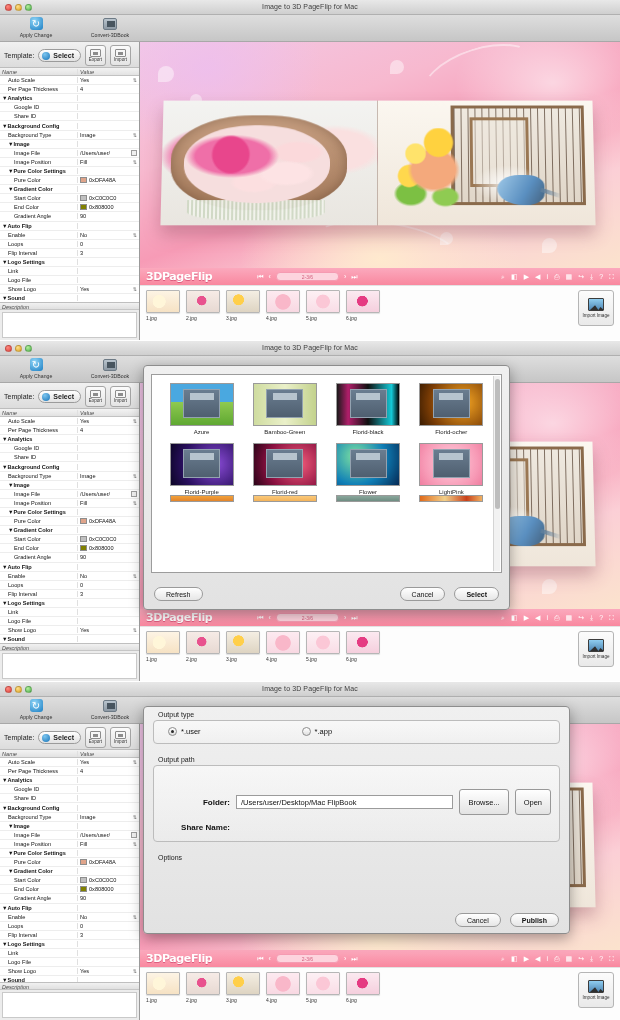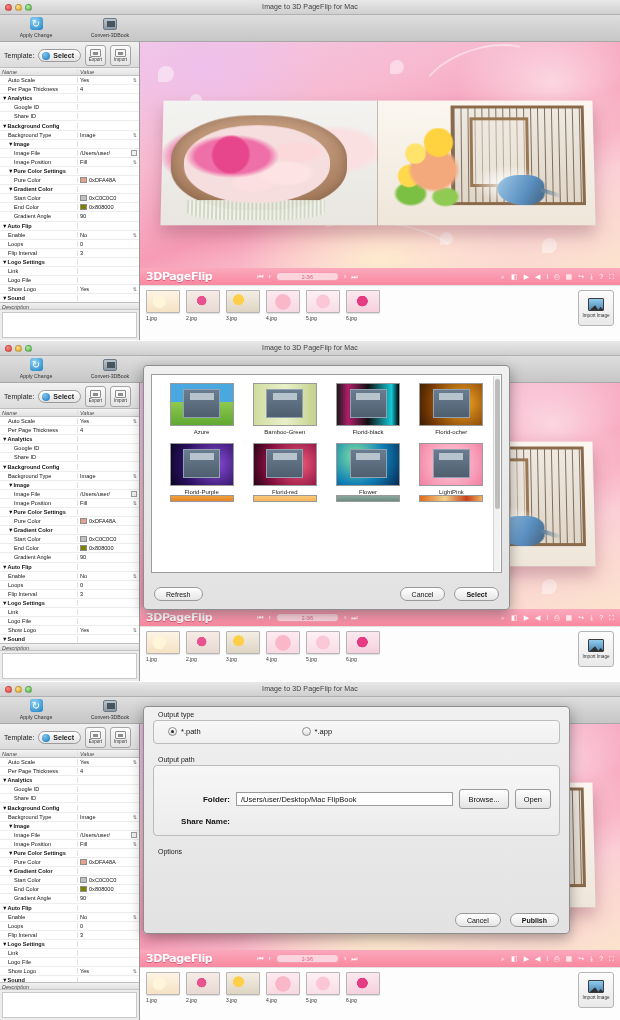--- a/index.html
+++ b/index.html
@@ -364,21 +364,21 @@
   .r1 { margin-left: 14px; }
   .r2 { margin-left: 101px; }
   .frow { display: flex; align-items: center; padding: 4px 8px 4px 0; gap: 6px; }
   .flabel { width: 76px; text-align: right; font-size: 8px; font-weight: bold; color: #111; }
   .ftext {
     flex: 1; height: 14px; background: #fff; border: 1px solid #9b9b9b;
     font-size: 7.5px; color: #111; display: flex; align-items: center; padding-left: 4px;
   }
   .ftext.highlight span { background: #f6b98f; padding: 0 1px; }
   .fbtn {
-    height: 20px; padding: 0 8px; border-radius: 3px; font-size: 7.5px; color: #111;
+    height: 26px; padding: 0 8px; border-radius: 3px; font-size: 7.5px; color: #111;
     background: linear-gradient(#ffffff, #e3e3e3); border: 1px solid #989898;
     display: flex; align-items: center; justify-content: center; cursor: pointer;
   }
   .pub-footer {
     position: absolute; right: 10px; bottom: 6px; display: flex; gap: 9px;
   }
 </style>
 </head>
 <body>
 
@@ -1336,21 +1336,21 @@
     </div>
   </div>
 
   <div class="overlay">
     <div class="dialog" id="pub-dialog">
       <div class="fs-title" style="padding-left:14px;">Output type</div>
       <div class="fieldset">
         <div class="radio-row">
           <span class="radio on r1">
             <span class="dot"></span>
-            <span>*.path</span>
+            <span>*.user</span>
           </span>
           <span class="radio r2">
             <span class="dot"></span>
             <span>*.app</span>
           </span>
         </div>
       </div>
 
       <div class="fs-title" style="padding-left:14px;">Output path</div>
       <div class="fieldset" style="padding:19px 0 5px 0;">

